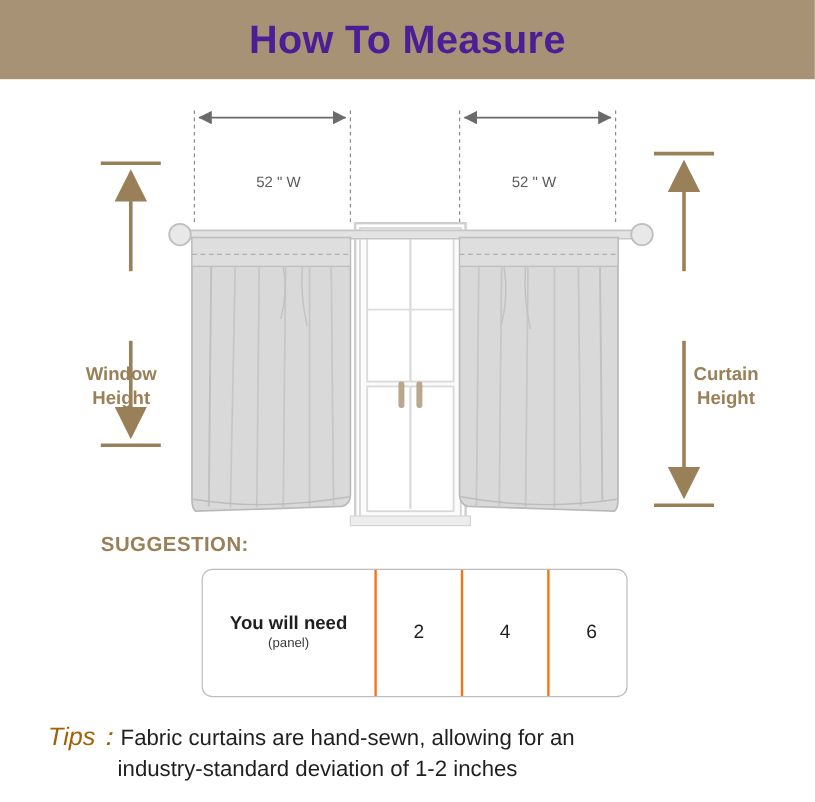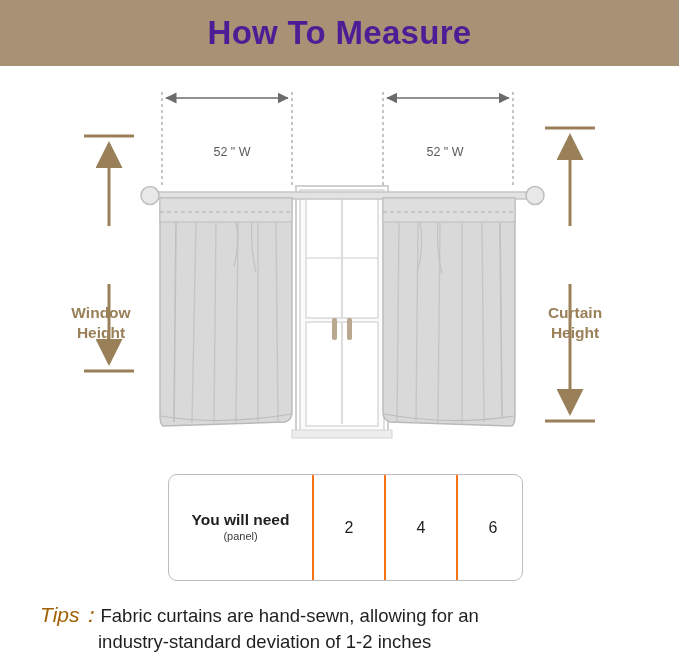--- a/index.html
+++ b/index.html
@@ -53,21 +53,21 @@
 
   .lbl {
     position: absolute;
     color: #9a8059;
     font-weight: bold;
     font-size: 15.5px;
     line-height: 20px;
     font-family: "Liberation Sans", sans-serif;
   }
   .lbl-window-height { left: 56px; top: 237px; text-align: center; width: 90px; }
-  .lbl-curtain-height { left: 530px; top: 237px; text-align: center; width: 90px; }
+  .lbl-curtain-height { left: 560px; top: 237px; text-align: center; width: 90px; }
   .lbl-w-left { left: 192px; top: 76px; width: 80px; text-align: center; font-size: 12.5px; color: #5b5b5b; font-weight: normal; }
   .lbl-w-right { left: 405px; top: 76px; width: 80px; text-align: center; font-size: 12.5px; color: #5b5b5b; font-weight: normal; }
 
   
   .suggestion-title {
     position: absolute;
     left: 84px;
     top: 444px;
     font-size: 17px;
     font-weight: bold;
@@ -262,20 +262,21 @@
       <div>Window</div>
       <div>Height</div>
     </div>
 
     <div class="lbl lbl-curtain-height">
       <div>Curtain</div>
       <div>Height</div>
     </div>
   </div>
 
+  <div class="suggestion-title">SUGGESTION:</div>
 
   <div class="table-wrap">
     <table class="measure-table">
       <tbody>
         <tr>
           <td class="label-cell">
             <span class="cell-main">You will need</span>
             <span class="cell-sub">(panel)</span>
           </td>
           <td class="num-cell">

